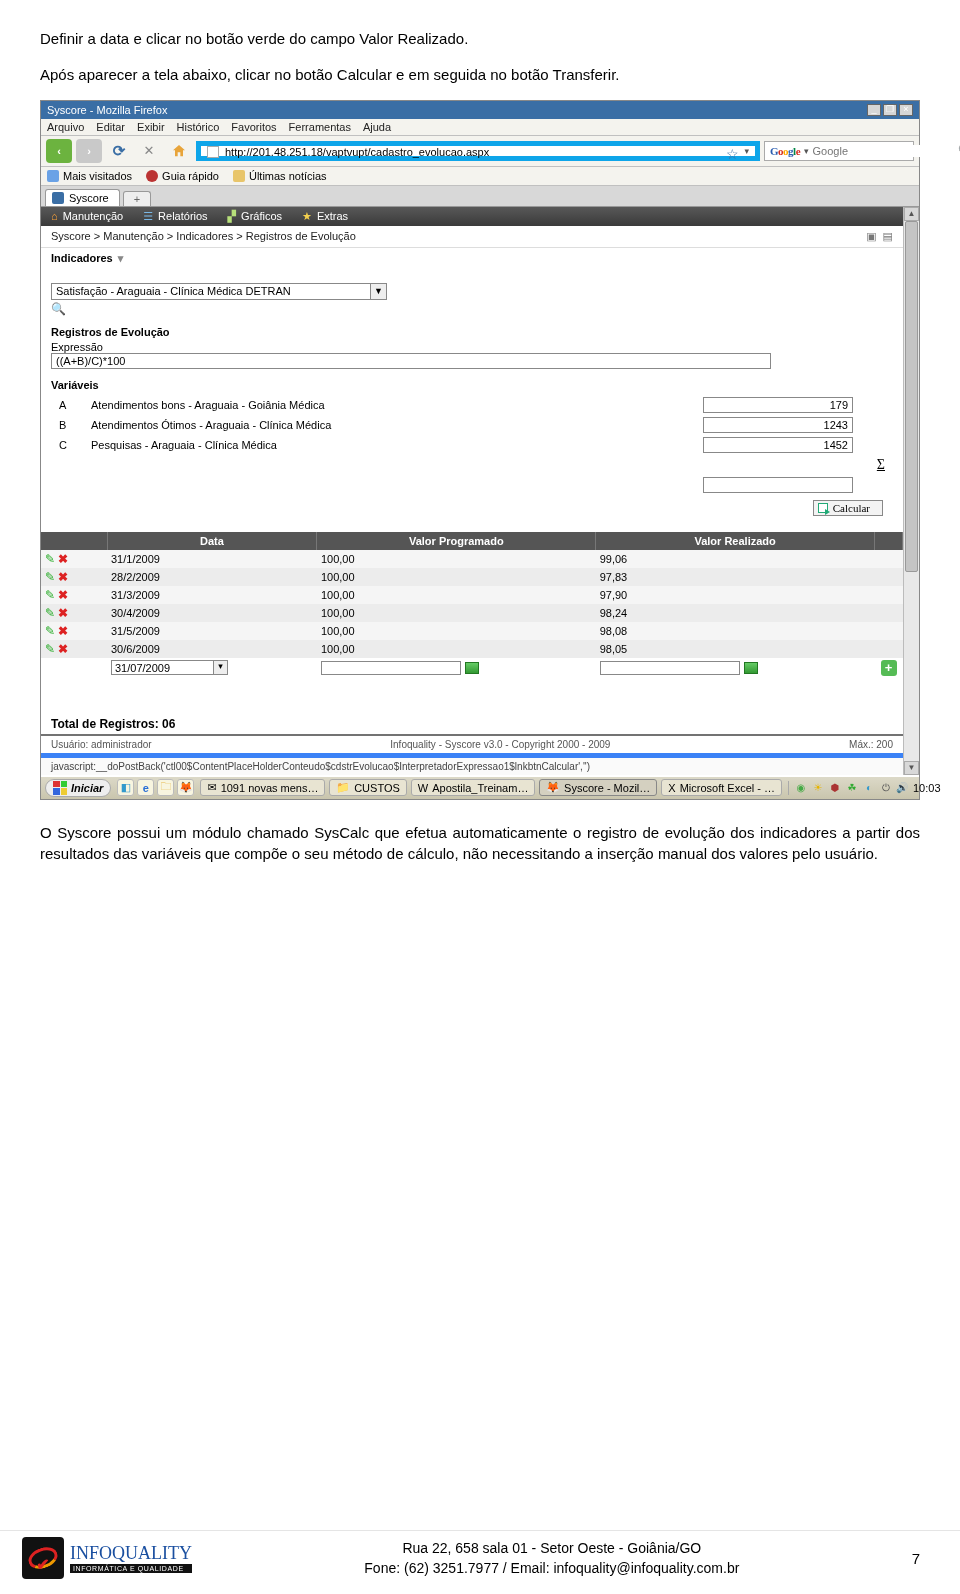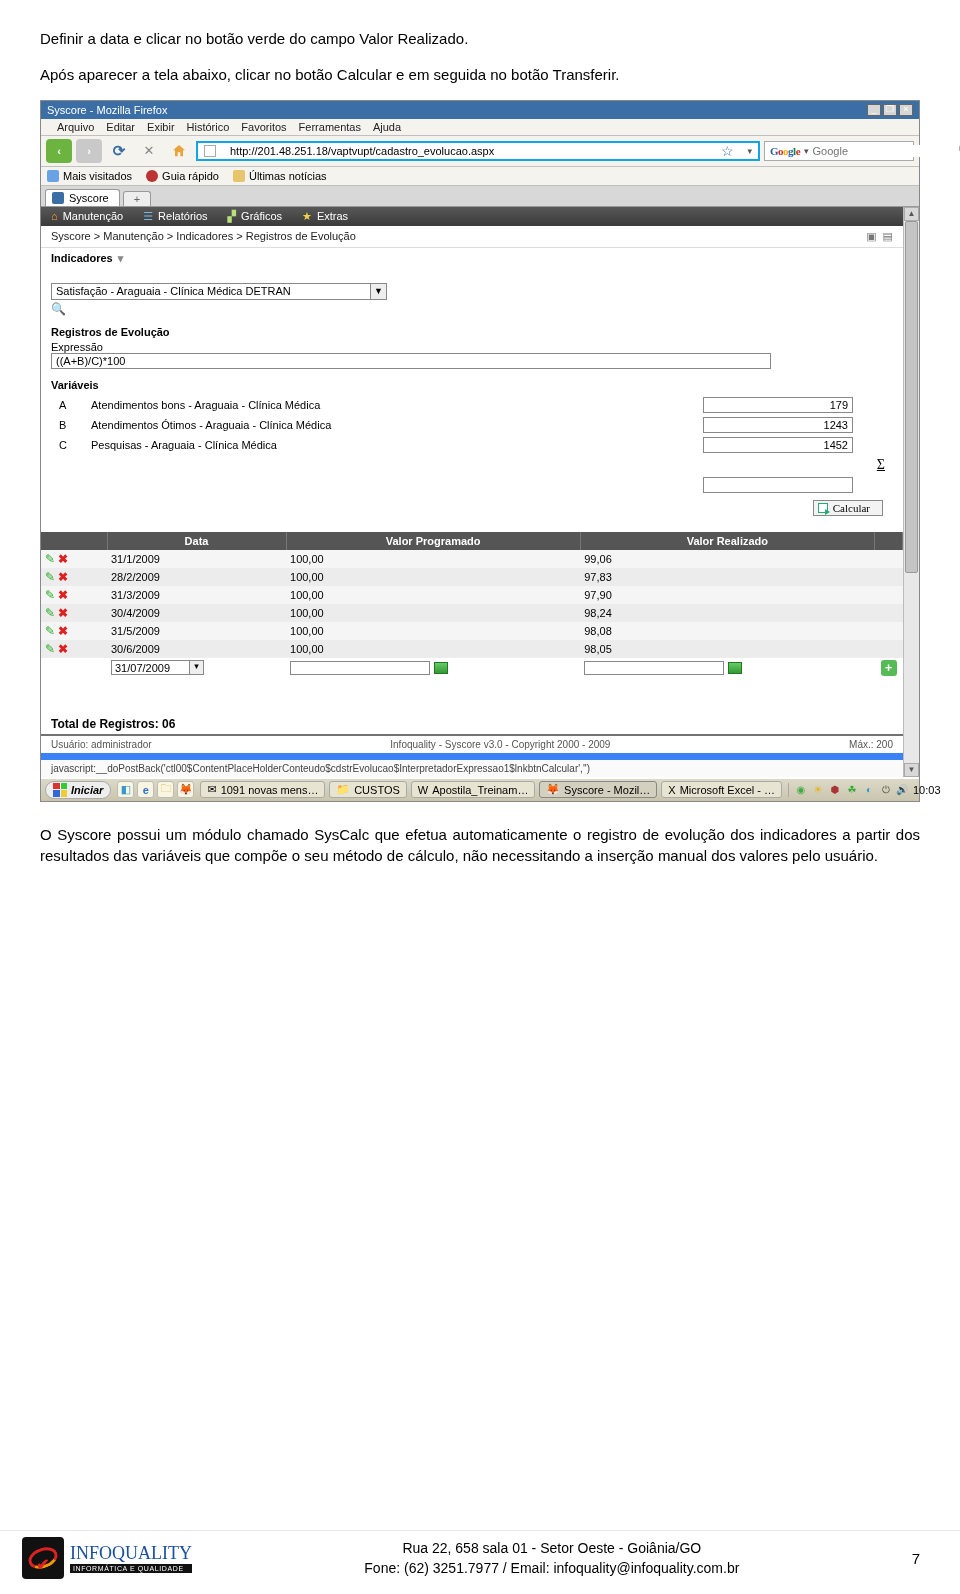--- a/index.html
+++ b/index.html
@@ -4,30 +4,30 @@
 <style>
   * { margin:0; padding:0; box-sizing:border-box; }
   body { font-family: Arial, sans-serif; background:#fff; color:#000; width:960px; }
   .page { padding:28px 40px 10px 40px; min-height:1530px; }
   .doc-text { font-size:15px; line-height:1.45; margin-bottom:14px; }
 
   .browser { border:1px solid #888; background:#ece9d8; font-size:11px; width:880px; margin:0 auto 22px; }
   .titlebar { background:linear-gradient(#3a6ea5,#3a6ea5); color:#fff; padding:3px 6px; display:flex; justify-content:space-between; align-items:center; }
   .titlebar-btns { display:flex; gap:2px; }
   .titlebar-btn { width:14px; height:12px; background:#d6d6d6; border:1px solid #666; display:flex; align-items:center; justify-content:center; font-size:9px; line-height:1; }
-  .menubar { background:#f4f3ee; padding:2px 16px; display:flex; gap:12px; border-bottom:1px solid #c0c0c0; }
+  .menubar { background:#f4f3ee; padding:2px 6px; display:flex; gap:12px; border-bottom:1px solid #c0c0c0; }
   .menubar span { color:#222; }
   .navbar { background:#f4f3ee; display:flex; align-items:center; gap:4px; padding:3px 5px; border-bottom:1px solid #c0c0c0; }
   .nav-btn { width:26px; height:24px; border-radius:4px; display:flex; align-items:center; justify-content:center; }
   .nav-back { background:#6cb33f; color:#fff; font-weight:bold; }
   .nav-fwd { background:#c9c9c9; color:#fff; font-weight:bold; }
   .nav-reload { color:#3a6ea5; font-weight:bold; font-size:15px; }
   .nav-stop { color:#888; font-size:13px; }
   .home svg { width:16px; height:16px; }
-  .url-bar { flex:1; background:#fff; border:2px solid #0ea5e9; height:20px; display:flex; align-items:center; padding:0 6px; gap:14px; }
+  .url-bar { flex:1; background:#fff; border:5px solid #0ea5e9; height:20px; display:flex; padding:0 6px; gap:6px; }
   .url-bar .pageicon{ width:12px; height:12px; display:inline-block; background:#fff; border:1px solid #aaa;}
   .star { color:#3a6ea5; font-size:14px; }
   .google-box { display:flex; align-items:center; gap:4px; border:1px solid #aaa; background:#fff; padding:0 5px; height:20px; width:150px; }
   .g-logo { font-family:Georgia,serif; font-weight:bold; font-size:11px; letter-spacing:-0.5px; }
   .g-logo .b{color:#2a5db0}.g-logo .r{color:#d62d20}.g-logo .y{color:#ffa700}.g-logo .g{color:#008744}
   .magnify { color:#888; }
 
   .bookmarks { background:#f4f3ee; padding:3px 6px; display:flex; gap:14px; border-bottom:1px solid #c0c0c0; }
   .bm-item{ display:flex; align-items:center; gap:4px;}
   .bm-icon { width:12px; height:12px; display:inline-block;}
@@ -68,28 +68,28 @@
 
   .grid { margin-top:6px; font-size:11px; width:100%; border-collapse:collapse; }
   .grid thead th { background:#555; color:#fff; padding:3px 6px; text-align:center; font-weight:bold; font-size:11px; border-right:1px solid #777;}
   .grid thead th:first-child{width:66px;}
   .grid tbody tr:nth-child(odd){background:#f5f5f5;}
   .grid tbody tr:nth-child(even){background:#ececec;}
   .grid td { padding:2px 4px; }
   .row-icons{ display:flex; gap:3px; align-items:center;}
   .ic-edit{ color:#2a2; font-size:12px;}
   .ic-del{ color:#d22; font-weight:bold; font-size:12px;}
-  .date-in{ width:79px; border:1px solid #888; font-size:11px; padding:0 3px;}
+  .date-in{ width:103px; border:1px solid #888; font-size:11px; padding:0 3px;}
   .date-btn{ width:14px; height:15px; background:#eee; border:1px solid #888; border-left:none; font-size:9px; text-align:center;}
   .mini-save{ width:14px; height:12px; background:linear-gradient(#6c6,#393); border:1px solid #272; display:inline-block;}
   .add-plus{ width:16px; height:16px; display:inline-flex; align-items:center; justify-content:center; color:#fff; background:#5b5; border-radius:3px; font-weight:bold; font-size:13px;}
   .total-line{font-weight:bold; padding:3px 10px; font-size:12px;margin-top:36px;}
 
   .status{ font-size:10px; color:#555; display:flex; justify-content:space-between; padding:3px 10px; border-top:2px solid #737373;}
-  .jsline{ font-size:10px; color:#444; padding:3px 10px; border-top:7px solid #3b82f6; background:#fafafa;}
+  .jsline{ font-size:10px; color:#444; padding:3px 10px; border-top:5px solid #3b82f6; background:#fafafa;}
 
   .taskbar { background:linear-gradient(#dcd9c8,#c9c5ad); display:flex; align-items:center; gap:6px; padding:2px 4px; border-top:2px solid #fff; font-size:11px;}
   .start-btn{display:flex;align-items:center;gap:4px;background:#eee;border:1px solid #aaa;padding:1px 7px;border-radius:9px;font-style:italic;font-weight:bold;}
   .winflag{width:14px;height:14px;display:grid;grid-template-columns:1fr 1fr;grid-template-rows:1fr 1fr;gap:1px;}
   .winflag span:nth-child(1){background:#d33;}
   .winflag span:nth-child(2){background:#3c3;}
   .winflag span:nth-child(3){background:#36d;}
   .winflag span:nth-child(4){background:#ec3;}
   .ql{display:flex; gap:3px;}
   .ql .qicon{width:17px;height:17px;border:1px solid #bbb;background:#f8f5e0;display:flex;align-items:center;justify-content:center;font-size:11px;border-radius:3px;}
@@ -232,21 +232,21 @@
             <div class="expressao"><input type="text" value="((A+B)/C)*100" style=""></div>
           </div>
         </div>
 
         <div class="section">
           <div class="sec-label">Variáveis</div>
           <table class="var-table">
             <tbody>
                 <tr>
               <td style="width:30px;">A</td>
-              <td>Atendimentos bons - Araguaia - Clínica Médica</td>
+              <td>Atendimentos bons - Araguaia - Goiânia Médica</td>
               <td style="width:170px;text-align:right;"><input class="var-input" value="179" style=""></td>
               <td style="width:30px;"></td>
             </tr>
             <tr>
               <td>B</td>
               <td>Atendimentos Ótimos - Araguaia - Clínica Médica</td>
               <td style="text-align:right;"><input class="var-input" value="1243" style=""></td>
               <td></td>
             </tr>
             <tr>

